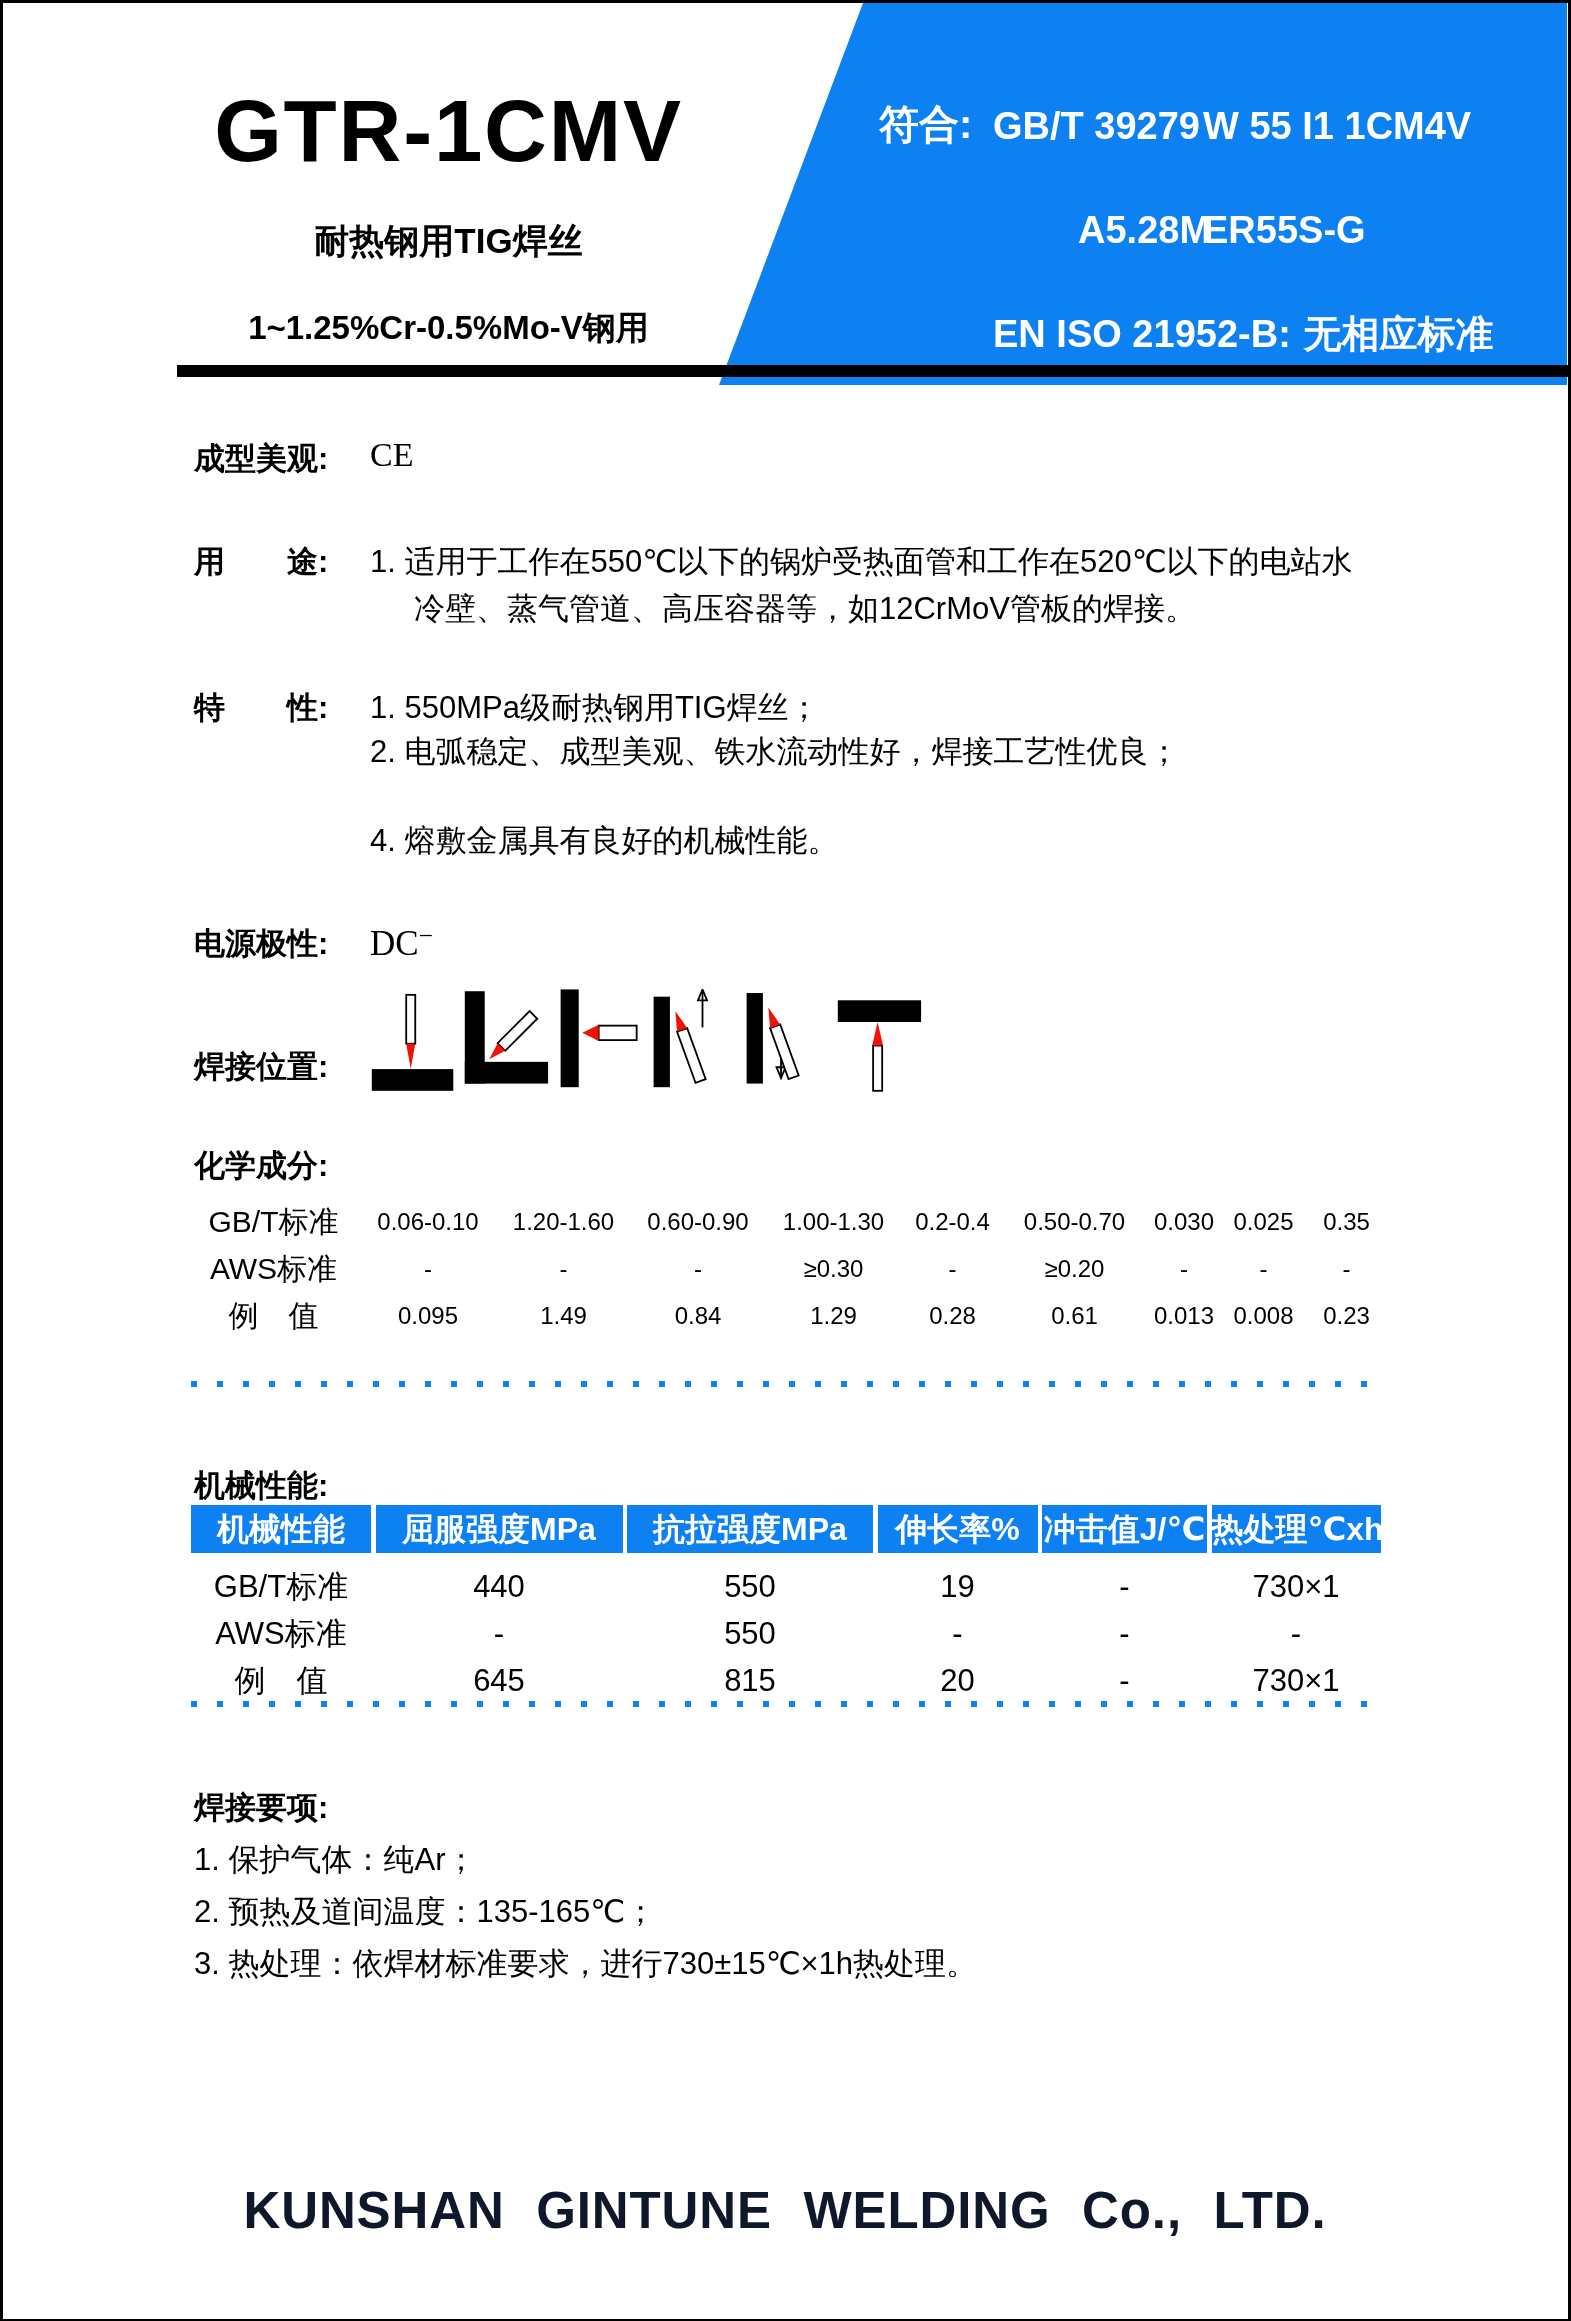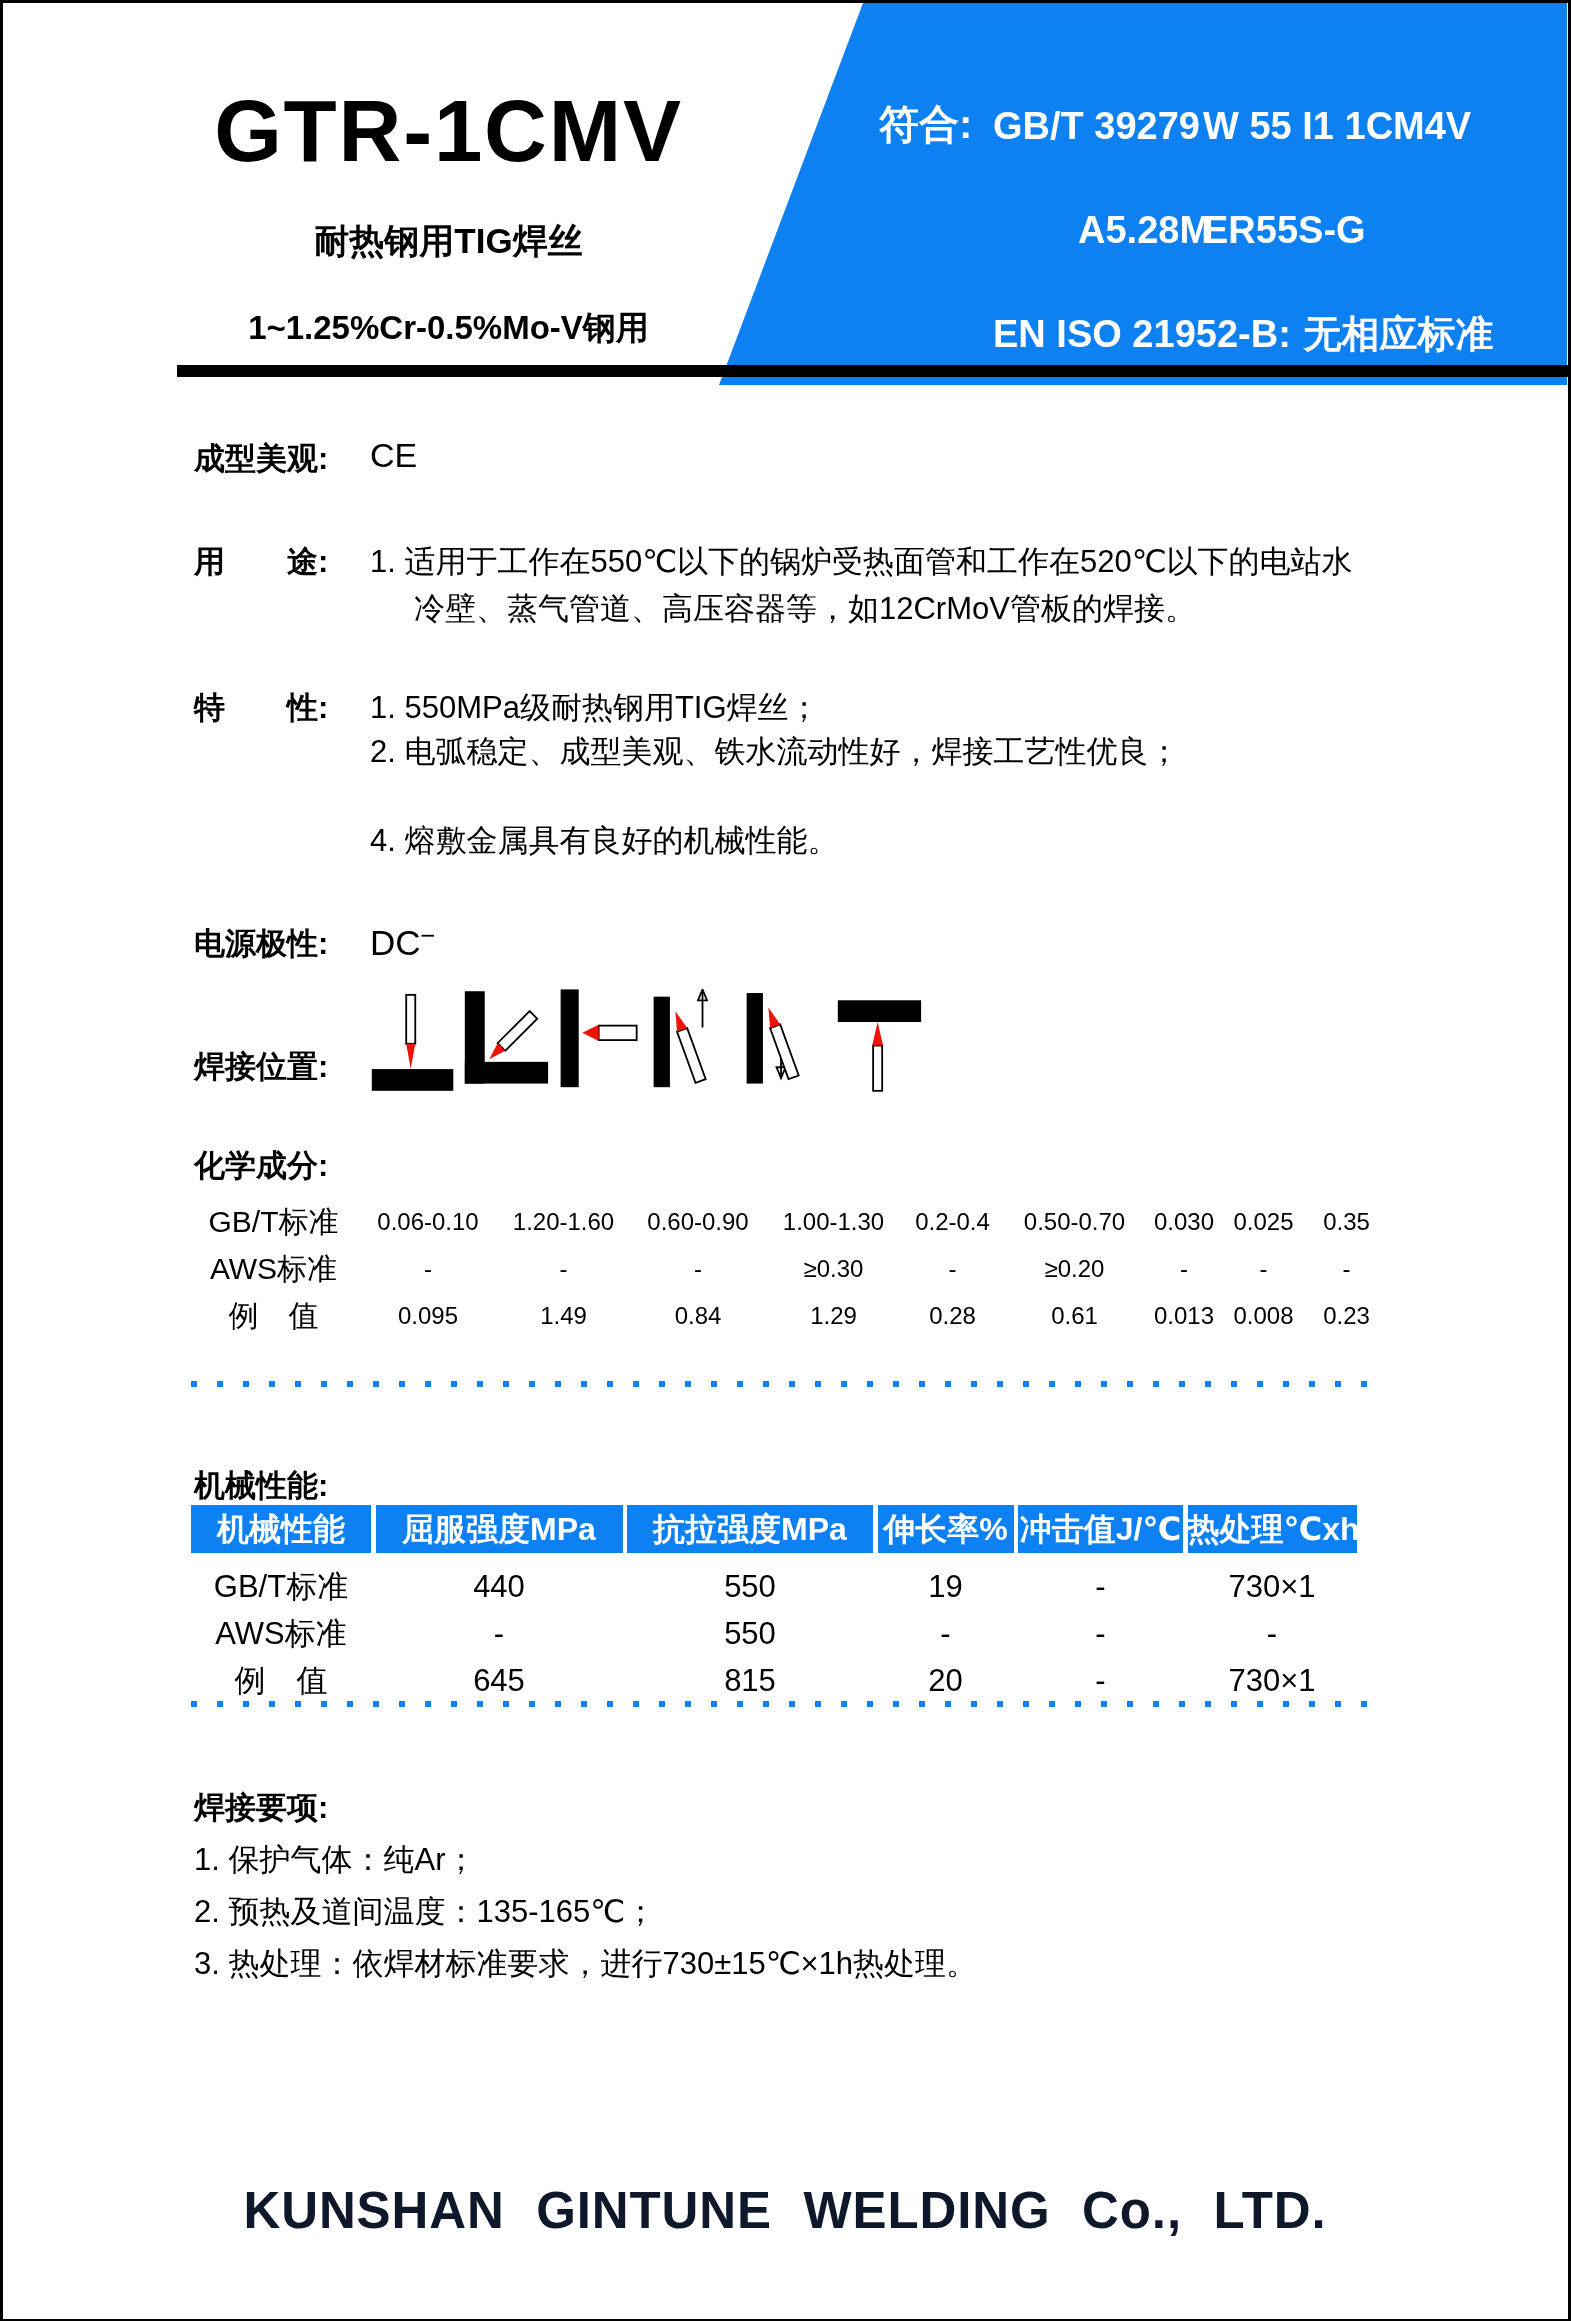--- a/index.html
+++ b/index.html
@@ -39,41 +39,41 @@
   
   .head-block{position:absolute;left:173px;top:0;width:545px;text-align:center;z-index:2;}
   .title{position:absolute;left:0;top:84px;width:545px;
     font-size:87px;font-weight:bold;letter-spacing:1.8px;line-height:1;}
   .subtitle{position:absolute;left:0;top:215px;width:545px;
     font-size:35px;font-weight:bold;}
   .steelgrade{position:absolute;left:0;top:303px;width:545px;
     font-size:33px;font-weight:bold;}
   
   .slabel{position:absolute;left:191px;font-size:31px;font-weight:bold;white-space:nowrap;}
-  .sval{position:absolute;font-size:31px;white-space:nowrap;}
+  .sval{position:absolute;font-size:31px;white-space:nowrap;font-family:Liberation Serif, serif;}
   .line{position:absolute;left:367px;font-size:31px;white-space:nowrap;}
   .sup{font-size:25.5px;vertical-align:11px;}
   
   .pos-icons{position:absolute;left:367px;top:986px;display:flex;gap:7.3px;z-index:2;}
   .pos-icons svg{display:block;}
   
   .dt{position:absolute;left:188px;width:1201px;}
   .dt-head,.dt-row{display:flex;gap:4.5px;}
   .dt-head .cell{
     background:#0d80f2;color:#fff;font-weight:bold;
     height:48px;line-height:48px;text-align:center;font-size:32px;white-space:nowrap;
   }
   .dt-row .cell{
     height:47px;line-height:47px;text-align:center;font-size:24px;white-space:nowrap;
   }
   .dt-row .rowlabel{font-size:30px;}
   .mech .dt-row .cell{font-size:31px;}
   .cc0{width:165px;} .cc1{width:135px;} .cc2{width:127px;} .cc3{width:133px;} .cc4{width:129px;}
   .cc5{width:100px;} .cc6{width:135px;} .cc7{width:75px;} .cc8{width:75px;} .cc9{width:82px;}
-  .mc0{width:180px;} .mc1{width:247px;} .mc2{width:246px;} .mc3{width:136px;} .mc4{width:165px;} .mc5{width:169px;}
+  .mc0{width:180px;} .mc1{width:247px;} .mc2{width:246px;} .mc3{width:160px;} .mc4{width:165px;} .mc5{width:169px;}
   .dots{
     position:absolute;left:188px;width:1196px;height:6.4px;
     background:repeating-linear-gradient(90deg,#0d80f2 0 6.4px,transparent 6.4px 26px);
   }
   
   .footer{
     position:absolute;left:0;top:2178px;width:1564px;text-align:center;
     color:#0f172a;font-size:51px;font-weight:bold;
     letter-spacing:0.9px;word-spacing:16.4px;white-space:nowrap;
   }

